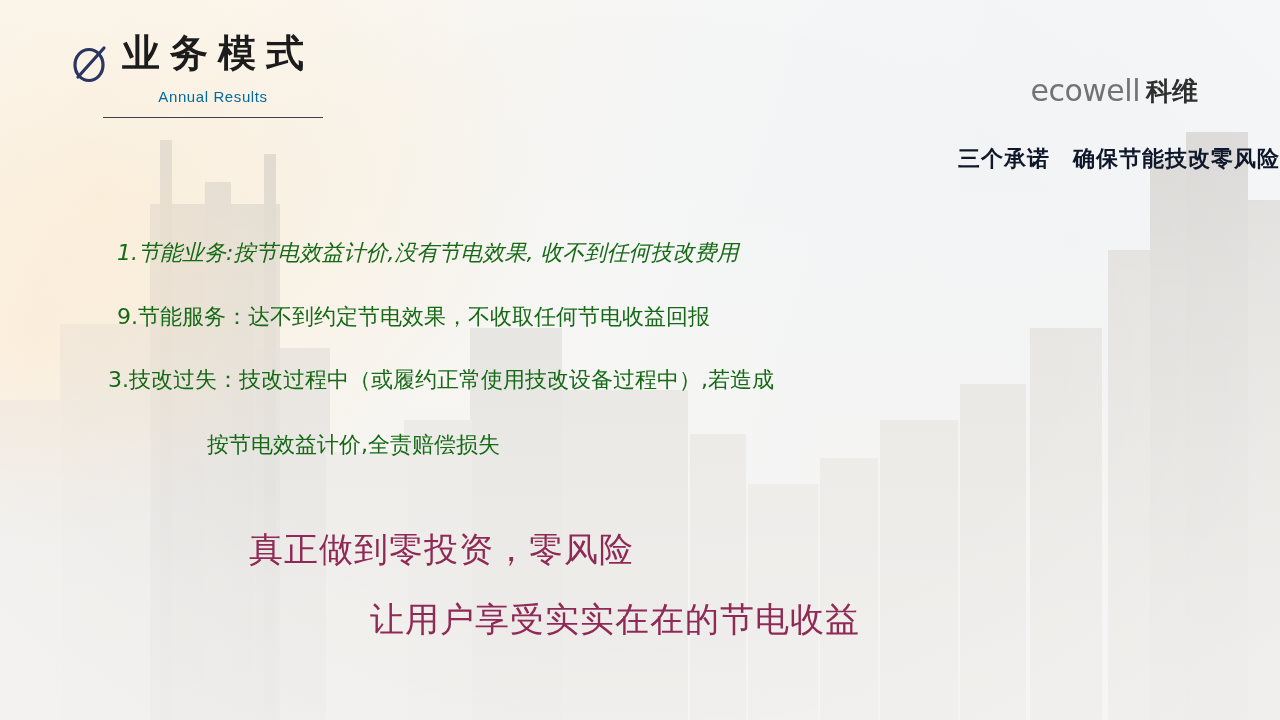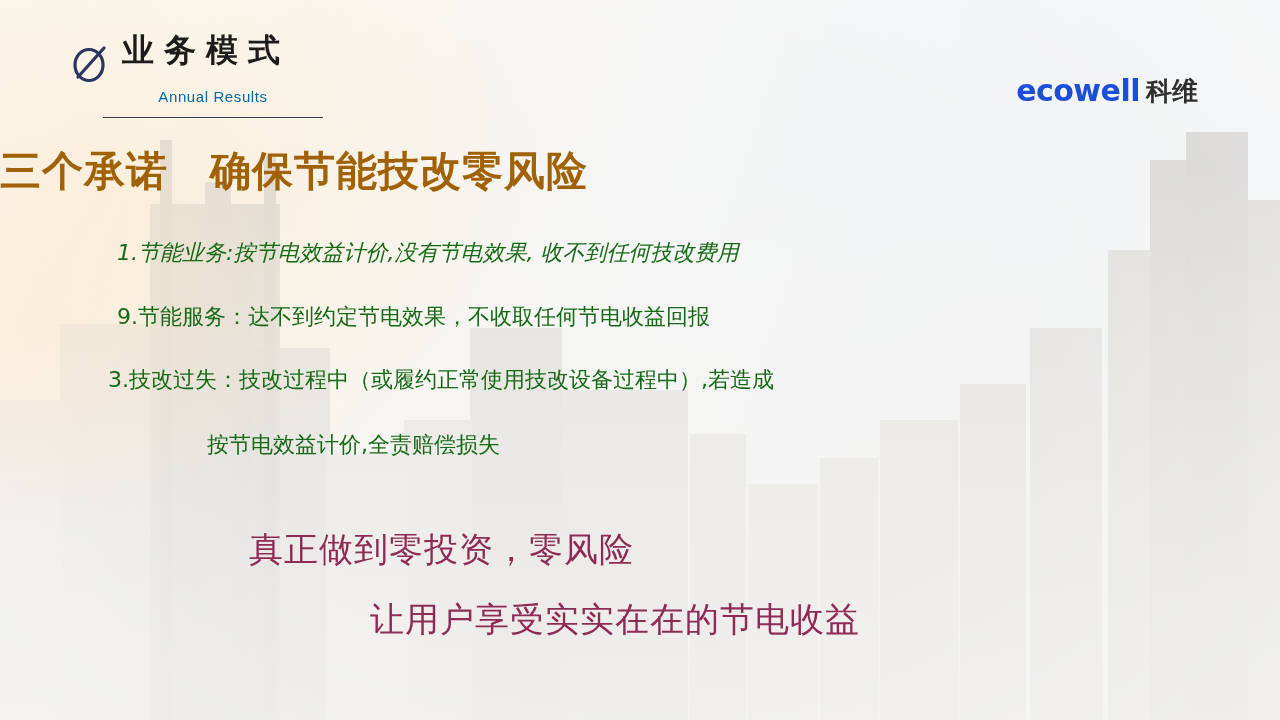--- a/index.html
+++ b/index.html
@@ -75,21 +75,21 @@
   
   .header { position:absolute; left:0; top:0; width:100%; height:130px; }
 
   .slash-icon {
     position:absolute; left:70px; top:41px;
     width:42px; height:44px;
   }
 
   .h-title {
     position:absolute; left:122px; top:34px;
-    font-size:32px; font-weight:bold;
+    font-size:38px; font-weight:bold;
     color:#1c1c1c;
     letter-spacing:10px;
     line-height:1;
     font-family:"DejaVu Sans","Liberation Sans",sans-serif;
   }
   .h-sub {
     position:absolute; left:103px; top:88px;
     width:220px; text-align:center;
     font-size:15px; font-weight:500;
     color:#0369a1;
@@ -97,39 +97,39 @@
   }
   .h-rule {
     position:absolute; left:103px; top:117px;
     width:220px; height:1px;
     background:#3b4050;
   }
 
   
   .logo { position:absolute; right:82px; top:76px; display:flex; align-items:center; }
   .logo-en {
-    font-size:30px; font-weight:bold; line-height:1;
-    color:#1d4ed8;
+    font-size:30px; font-weight:normal; line-height:1;
+    color:#737373;
     font-family:"DejaVu Sans","Liberation Sans",sans-serif;
     letter-spacing:-0.5px;
     text-align:right;
   }
   .logo-cn {
     font-size:26px; font-weight:bold; line-height:1;
     color:#2f2f2f; margin-left:6px;
     font-family:"DejaVu Sans","Liberation Sans",sans-serif;
     letter-spacing:0px;
   }
 
   
   .headline {
     position:absolute; left:0; top:144px; width:100%;
-    text-align:left;
-    font-size:41px; font-weight:bold;
-    color:#a16207;
+    text-align:right;
+    font-size:22px; font-weight:bold;
+    color:#0f172a;
     letter-spacing:1px;
     font-family:"DejaVu Sans","Liberation Sans",sans-serif;
   }
 
   .body-list { position:absolute; left:0; top:232px; width:100%; }
   .b-line {
     font-size:22px;
     color:#166a16;
     line-height:1;
     font-family:"DejaVu Sans","Liberation Sans",sans-serif;

